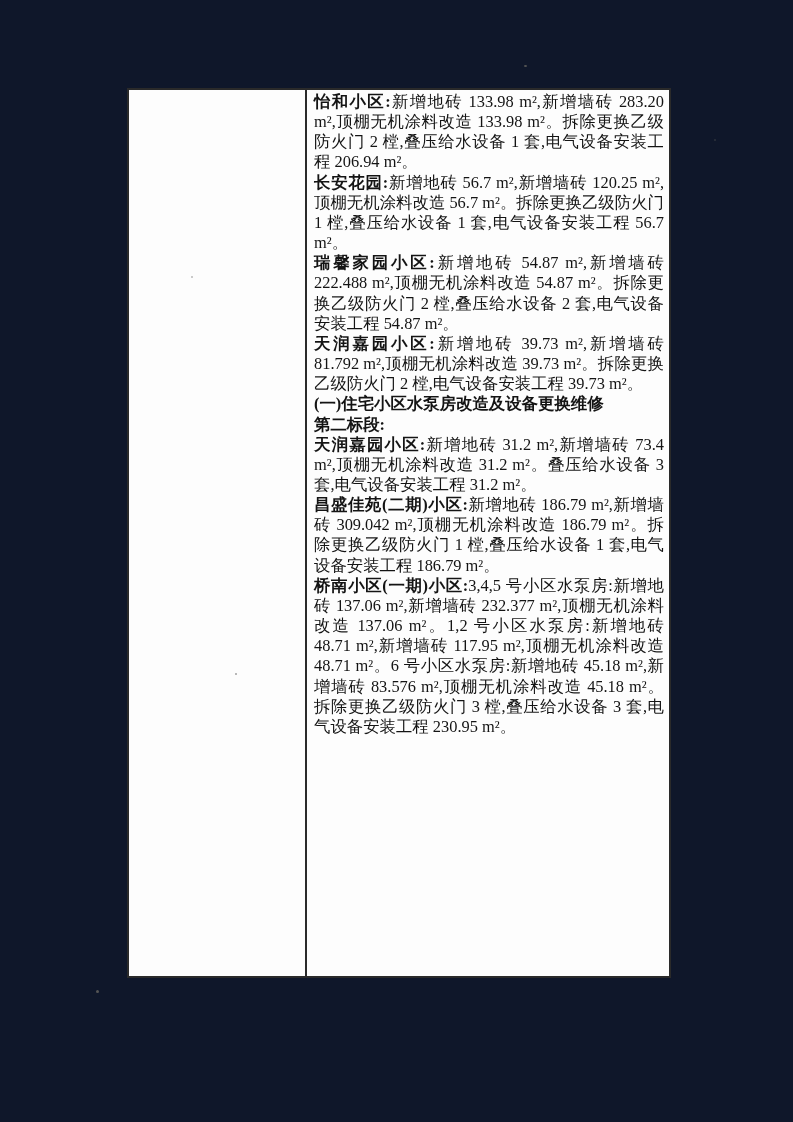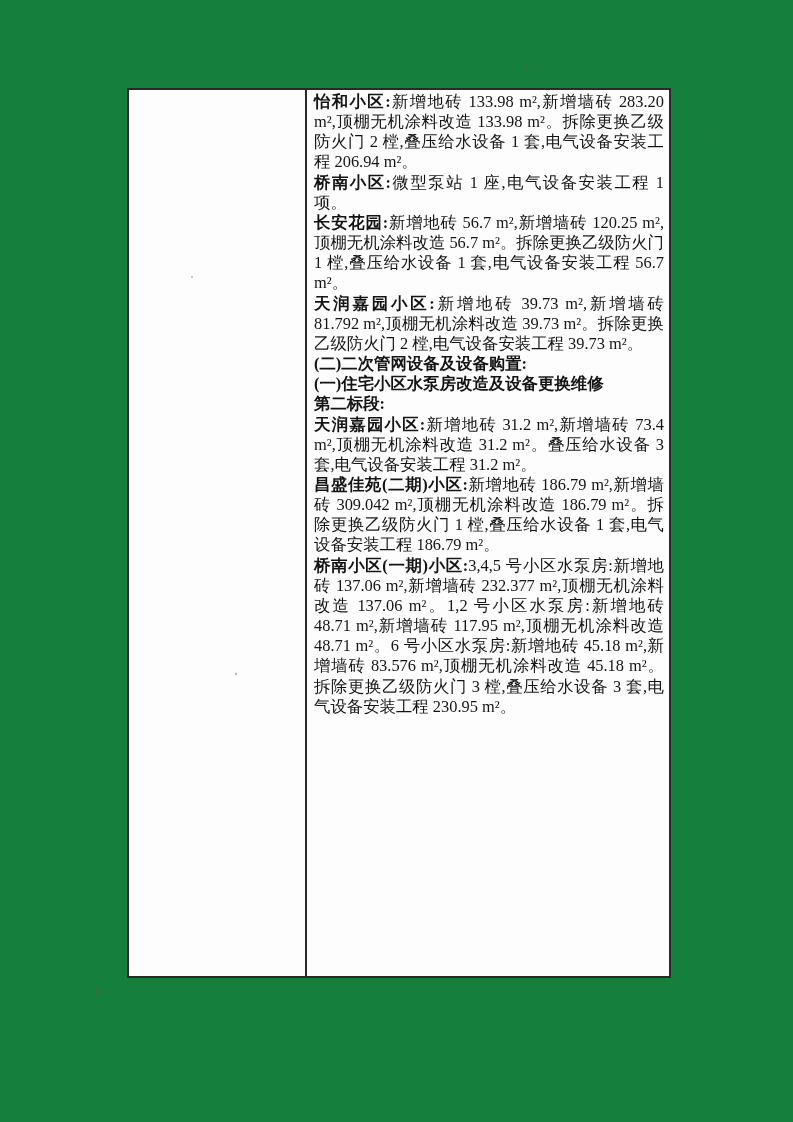--- a/index.html
+++ b/index.html
@@ -3,21 +3,21 @@
 <meta charset="utf-8">
 <style>
   html, body {
     margin: 0;
     padding: 0;
   }
   .page {
     position: relative;
     width: 793px;
     height: 1122px;
-    background: #15803d;
+    background: #0f172a;
     font-family: "Liberation Serif", serif;
     color: #141414;
     overflow: hidden;
   }
   .doc-table {
     position: absolute;
     left: 127px;
     top: 88px;
     width: 540px;
     height: 886px;
@@ -62,24 +62,23 @@
 </head>
 <body>
 
 <div class="page">
 
   <div class="doc-table">
     <div class="cell-left"></div>
     <div class="cell-right">
 
       <p class="para"><b class="lbl">怡和小区:</b><span>新增地砖 133.98 m²,新增墙砖 283.20 m²,顶棚无机涂料改造 133.98 m²。拆除更换乙级防火门 2 樘,叠压给水设备 1 套,电气设备安装工程 206.94 m²。</span></p>
-      <p class="para"><b class="lbl">桥南小区:</b><span>微型泵站 1 座,电气设备安装工程 1 项。</span></p>
       <p class="para"><b class="lbl">长安花园:</b><span>新增地砖 56.7 m²,新增墙砖 120.25 m²,顶棚无机涂料改造 56.7 m²。拆除更换乙级防火门 1 樘,叠压给水设备 1 套,电气设备安装工程 56.7 m²。</span></p>
+      <p class="para"><b class="lbl">瑞馨家园小区:</b><span>新增地砖 54.87 m²,新增墙砖 222.488 m²,顶棚无机涂料改造 54.87 m²。拆除更换乙级防火门 2 樘,叠压给水设备 2 套,电气设备安装工程 54.87 m²。</span></p>
       <p class="para"><b class="lbl">天润嘉园小区:</b><span>新增地砖 39.73 m²,新增墙砖 81.792 m²,顶棚无机涂料改造 39.73 m²。拆除更换乙级防火门 2 樘,电气设备安装工程 39.73 m²。</span></p>
-      <p class="para"><b class="lbl">(二)二次管网设备及设备购置:</b><span></span></p>
       <p class="para"><b class="lbl">(一)住宅小区水泵房改造及设备更换维修</b><span></span></p>
       <p class="para"><b class="lbl">第二标段:</b><span></span></p>
       <p class="para"><b class="lbl">天润嘉园小区:</b><span>新增地砖 31.2 m²,新增墙砖 73.4 m²,顶棚无机涂料改造 31.2 m²。叠压给水设备 3 套,电气设备安装工程 31.2 m²。</span></p>
       <p class="para"><b class="lbl">昌盛佳苑(二期)小区:</b><span>新增地砖 186.79 m²,新增墙砖 309.042 m²,顶棚无机涂料改造 186.79 m²。拆除更换乙级防火门 1 樘,叠压给水设备 1 套,电气设备安装工程 186.79 m²。</span></p>
       <p class="para"><b class="lbl">桥南小区(一期)小区:</b><span>3,4,5 号小区水泵房:新增地砖 137.06 m²,新增墙砖 232.377 m²,顶棚无机涂料改造 137.06 m²。1,2 号小区水泵房:新增地砖 48.71 m²,新增墙砖 117.95 m²,顶棚无机涂料改造 48.71 m²。6 号小区水泵房:新增地砖 45.18 m²,新增墙砖 83.576 m²,顶棚无机涂料改造 45.18 m²。拆除更换乙级防火门 3 樘,叠压给水设备 3 套,电气设备安装工程 230.95 m²。</span></p>
 
     </div>
   </div>
 
   <div class="speck s1"></div>

